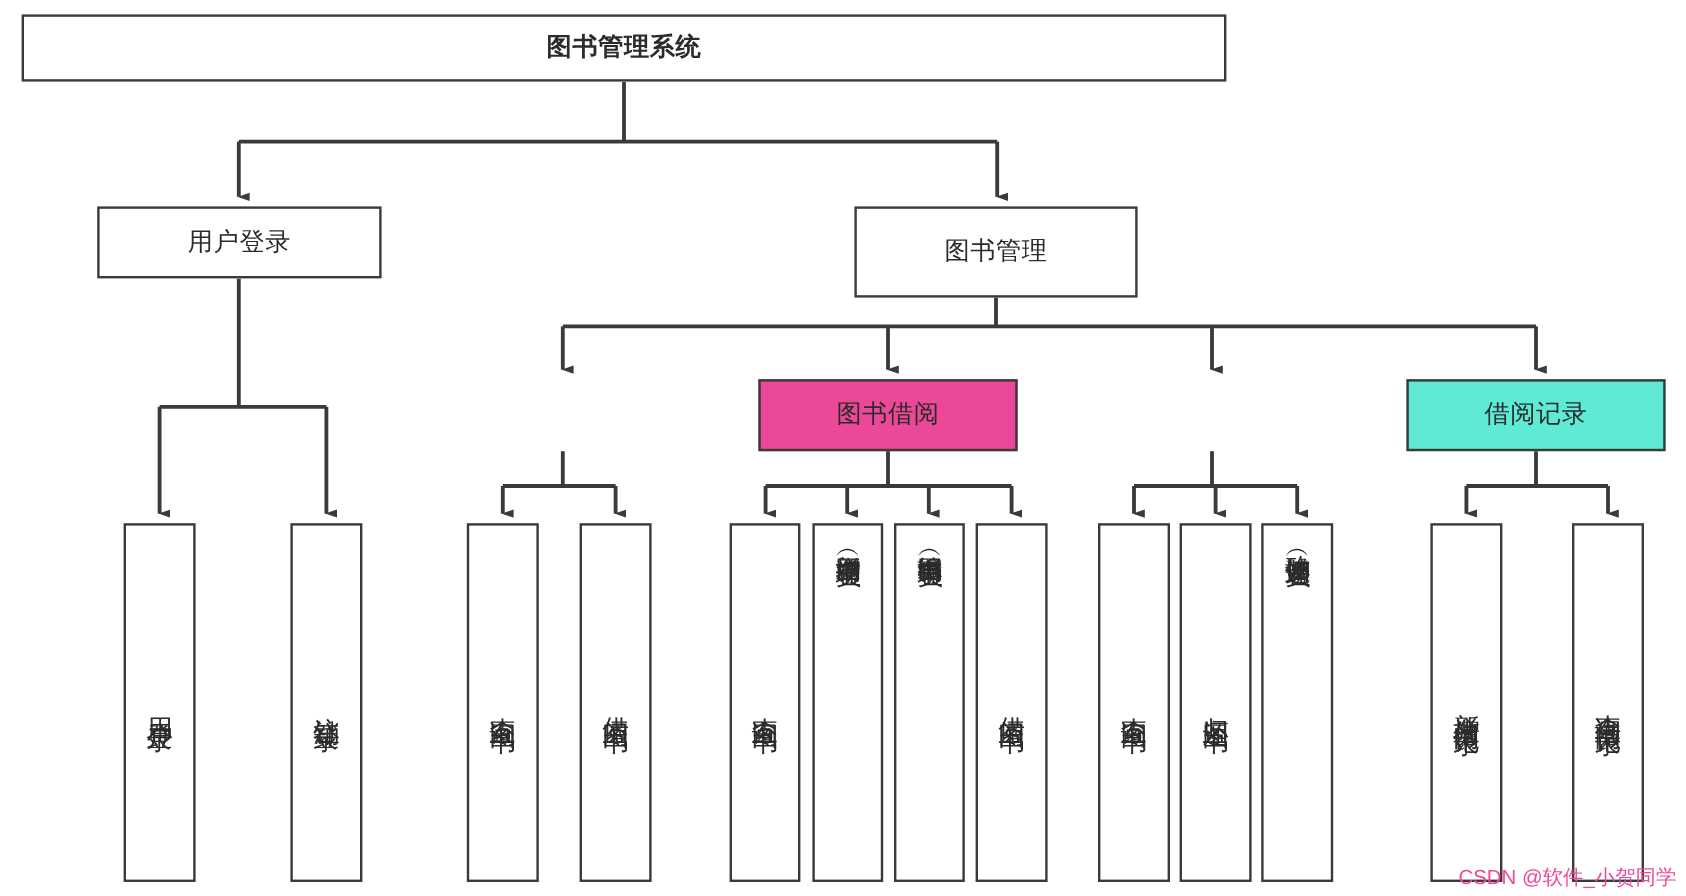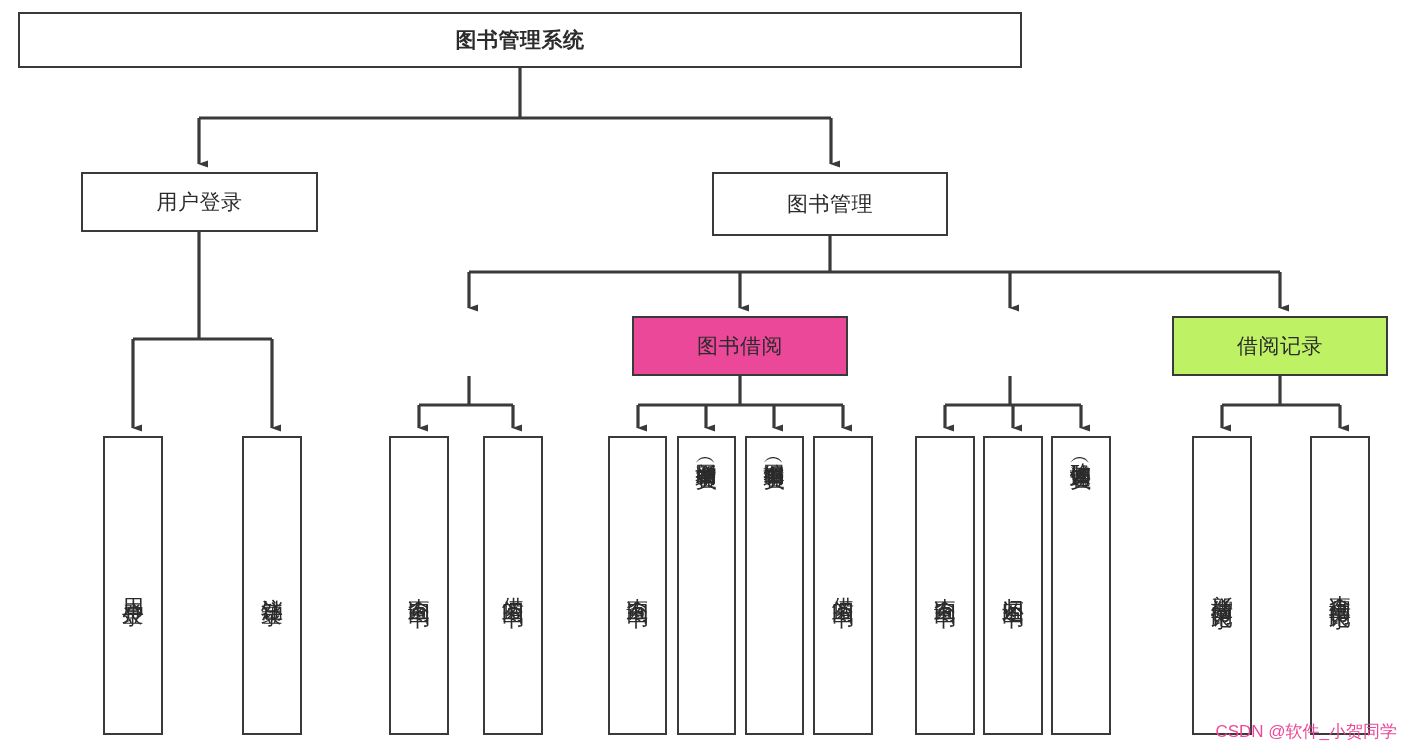--- a/index.html
+++ b/index.html
@@ -133,28 +133,28 @@
     </g>
   </svg>
 
   <div class="node horizontal" style="left: 18px; top: 12px; width: 1004px; height: 56px; border-color: rgb(58, 58, 58); background: rgb(255, 255, 255); font-weight: bold;">
     <span class="label" style="color: rgb(43, 43, 43);">图书管理系统</span>
   </div>
 
   <div class="node horizontal" style="left: 81px; top: 172px; width: 237px; height: 60px; border-color: rgb(58, 58, 58); background: rgb(255, 255, 255);">
     <span class="label" style="color: rgb(43, 43, 43);">用户登录</span>
   </div>
-  <div class="node horizontal" style="left: 712px; top: 172px; width: 236px; height: 64px; border-color: rgb(58, 58, 58); background: rgb(255, 255, 255);">
+  <div class="node horizontal" style="left: 712px; top: 172px; width: 236px; height: 76px; border-color: rgb(58, 58, 58); background: rgb(255, 255, 255);">
     <span class="label" style="color: rgb(43, 43, 43);">图书管理</span>
   </div>
 
   <div class="node horizontal" style="left: 632px; top: 316px; width: 216px; height: 60px; border-color: rgb(58, 58, 58); background: #ec4899;">
     <span class="label" style="color: rgb(43, 43, 43);">图书借阅</span>
   </div>
-  <div class="node horizontal" style="left: 1172px; top: 316px; width: 216px; height: 60px; border-color: rgb(58, 58, 58); background: #bef264;">
+  <div class="node horizontal" style="left: 1172px; top: 316px; width: 216px; height: 60px; border-color: rgb(58, 58, 58); background: #5eead4;">
     <span class="label" style="color: rgb(43, 43, 43);">借阅记录</span>
   </div>
 
   <div class="node vertical centerish" style="left: 103px; top: 436px; width: 60px; height: 299px; border-color: rgb(58, 58, 58); background: rgb(255, 255, 255);">
     <span class="label" style="color: rgb(43, 43, 43);">用户登录</span>
   </div>
   <div class="node vertical centerish" style="left: 242px; top: 436px; width: 60px; height: 299px; border-color: rgb(58, 58, 58); background: rgb(255, 255, 255);">
     <span class="label" style="color: rgb(43, 43, 43);">注销登录</span>
   </div>
   <div class="node vertical centerish" style="left: 389px; top: 436px; width: 60px; height: 299px; border-color: rgb(58, 58, 58); background: rgb(255, 255, 255);">

